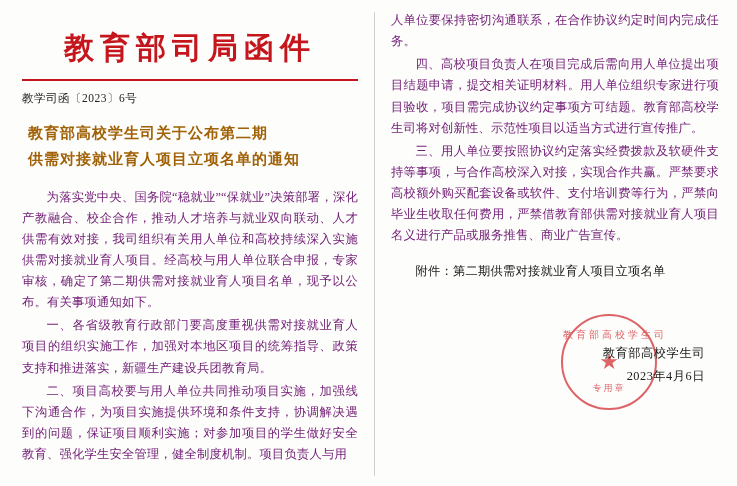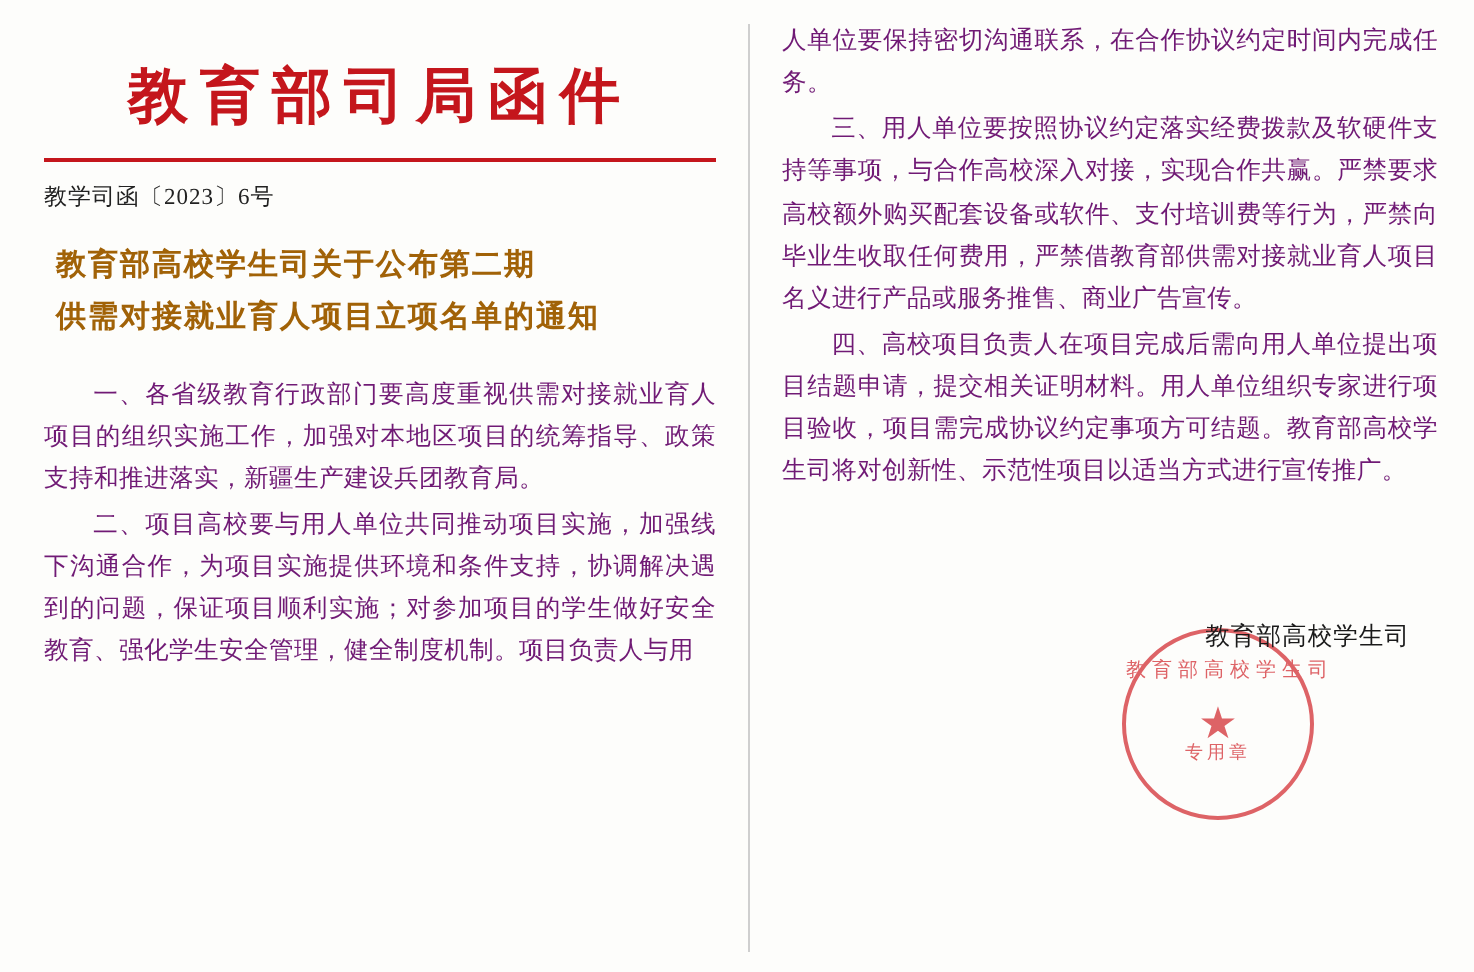--- a/index.html
+++ b/index.html
@@ -139,58 +139,61 @@
     width: 100%;
     top: 12px;
     text-align: center;
     font-size: 10px;
     letter-spacing: 3px;
     white-space: nowrap;
   }
   .seal .seal-text-bottom {
     position: absolute;
     width: 100%;
-    bottom: 25px;
+    bottom: 13px;
     text-align: center;
     font-size: 9px;
     letter-spacing: 2px;
     white-space: nowrap;
   }
 </style>
 </head>
 <body>
 
 <div class="page">
   <div class="columns">
 
     <div class="col-left">
       <div class="masthead">教育部司局函件</div>
       <div class="red-rule"></div>
       <div class="doc-number">教学司函〔2023〕6号</div>
       <div class="doc-title">
         <div>教育部高校学生司关于公布第二期</div>
         <div>供需对接就业育人项目立项名单的通知</div>
       </div>
+      <p class="body indent">为落实党中央、国务院“稳就业”“保就业”决策部署，深化产教融合、校企合作，推动人才培养与就业双向联动、人才供需有效对接，我司组织有关用人单位和高校持续深入实施供需对接就业育人项目。经高校与用人单位联合申报，专家审核，确定了第二期供需对接就业育人项目名单，现予以公布。有关事项通知如下。</p>
       <p class="body indent">一、各省级教育行政部门要高度重视供需对接就业育人项目的组织实施工作，加强对本地区项目的统筹指导、政策支持和推进落实，新疆生产建设兵团教育局。</p>
       <p class="body indent">二、项目高校要与用人单位共同推动项目实施，加强线下沟通合作，为项目实施提供环境和条件支持，协调解决遇到的问题，保证项目顺利实施；对参加项目的学生做好安全教育、强化学生安全管理，健全制度机制。项目负责人与用</p>
     </div>
 
     <div class="col-divider"></div>
 
     <div class="col-right">
       <p class="body">人单位要保持密切沟通联系，在合作协议约定时间内完成任务。</p>
+      <p class="body indent">四、高校项目负责人在项目完成后需向用人单位提出项目结题申请，提交相关证明材料。用人单位组织专家进行项目验收，项目需完成协议约定事项方可结题。教育部高校学生司将对创新性、示范性项目以适当方式进行宣传推广。</p>
       <p class="body indent">三、用人单位要按照协议约定落实经费拨款及软硬件支持等事项，与合作高校深入对接，实现合作共赢。严禁要求高校额外购买配套设备或软件、支付培训费等行为，严禁向毕业生收取任何费用，严禁借教育部供需对接就业育人项目名义进行产品或服务推售、商业广告宣传。</p>
-      <p class="body indent">四、高校项目负责人在项目完成后需向用人单位提出项目结题申请，提交相关证明材料。用人单位组织专家进行项目验收，项目需完成协议约定事项方可结题。教育部高校学生司将对创新性、示范性项目以适当方式进行宣传推广。</p>
 
+      <div class="attachment">附件：第二期供需对接就业育人项目立项名单</div>
 
       <div class="seal">
         <div class="seal-text-top">教育部高校学生司</div>
         <div class="seal-star">★</div>
         <div class="seal-text-bottom">专用章</div>
       </div>
 
       <div class="signature">
         <div>教育部高校学生司</div>
+        <div>2023年4月6日</div>
       </div>
     </div>
 
   </div>
 </div>
 
 </body></html>

